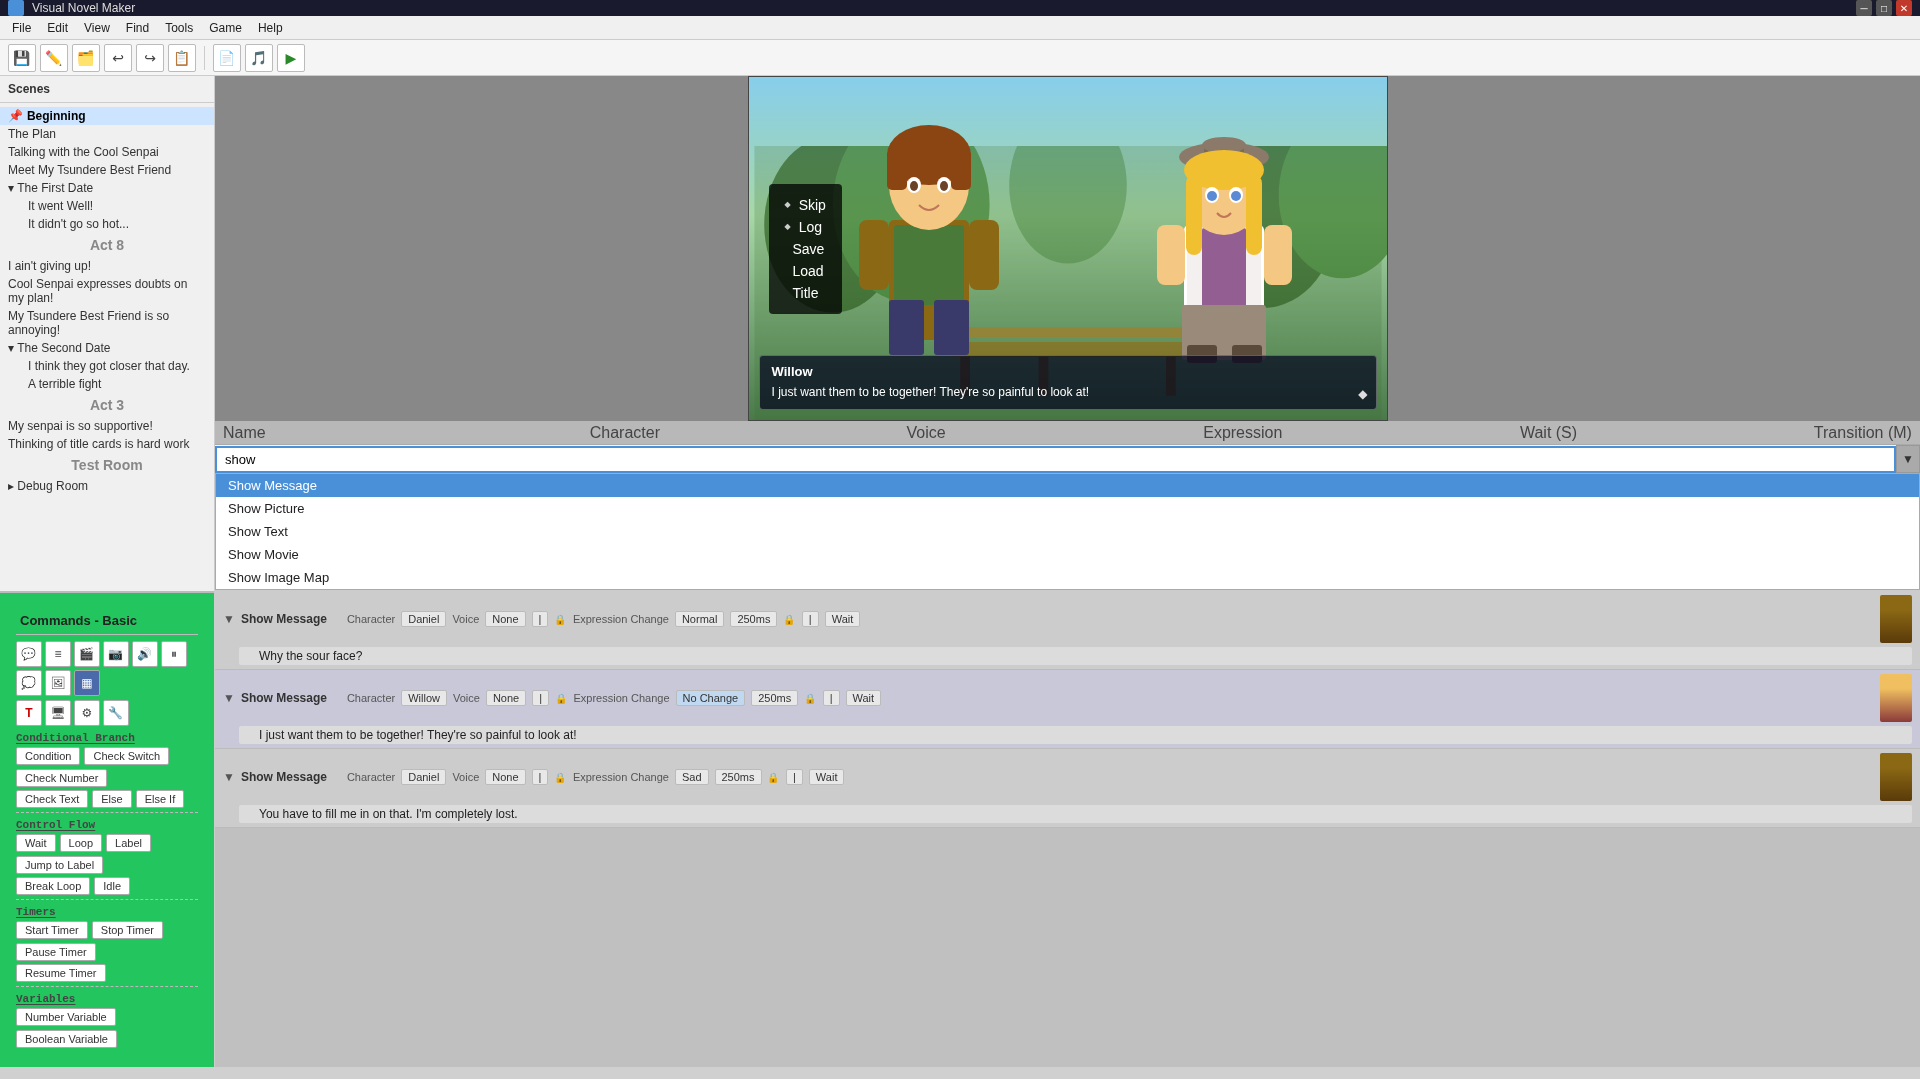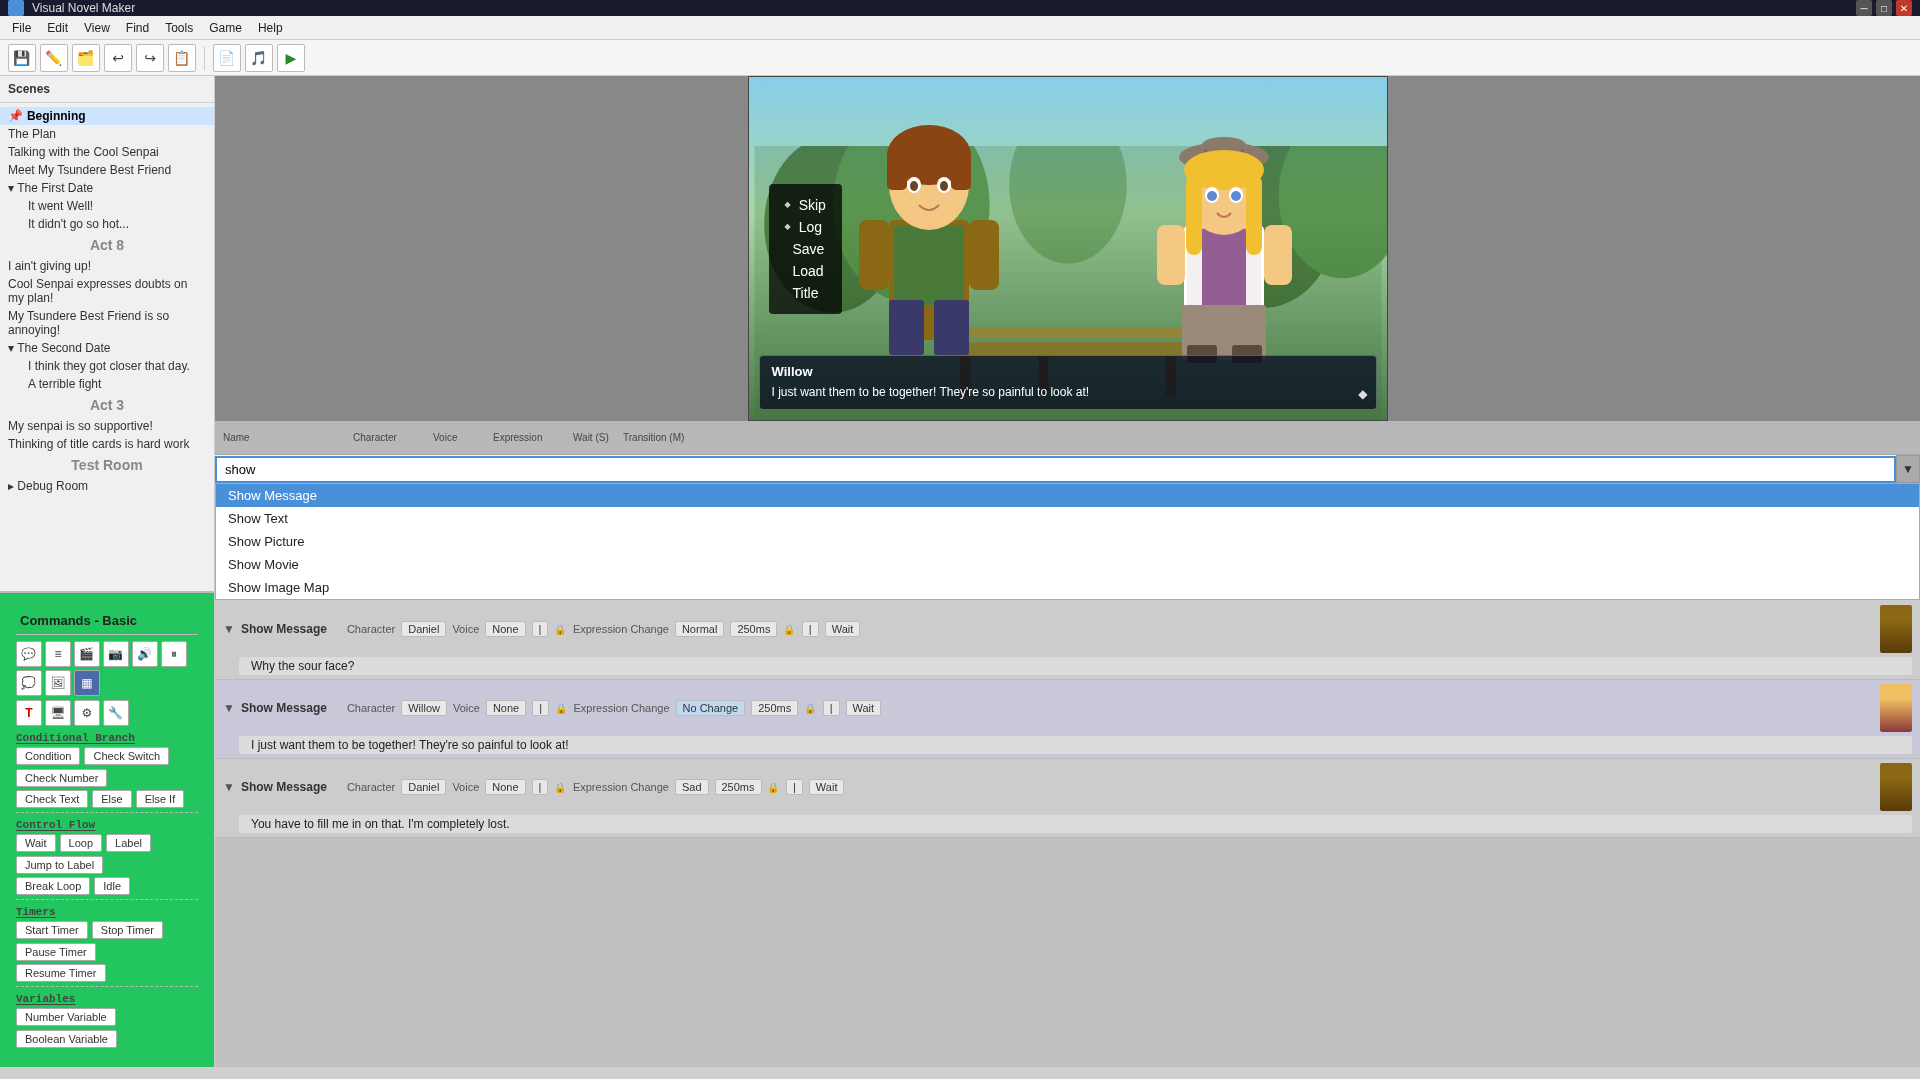--- a/index.html
+++ b/index.html
@@ -86,21 +86,21 @@
 
     
     #commands-content { flex: 1; overflow-y: auto; background: #c0c0c0; }
     .cmd-row { background: #d4d4d4; border-bottom: 1px solid #bbb; padding: 4px 8px; }
     .cmd-row-header { display: flex; align-items: center; gap: 6px; margin-bottom: 4px; }
     .cmd-row-expand { color: #555; cursor: pointer; font-size: 12px; }
     .cmd-row-type { font-size: 12px; font-weight: bold; color: #333; min-width: 100px; }
     .cmd-row-label { font-size: 11px; color: #555; }
     .cmd-row-value { font-size: 11px; color: #333; background: #e8e8e8; border: 1px solid #bbb; padding: 1px 6px; border-radius: 2px; }
     .cmd-row-value.highlighted { background: #c0d8f0; }
-    .cmd-row-text { font-size: 12px; color: #222; padding: 2px 12px; background: #dcdcdc; border-radius: 2px; margin-left: 16px; }
+    .cmd-row-text { font-size: 12px; color: #222; padding: 2px 20px; background: #dcdcdc; border-radius: 2px; margin-left: 16px; }
     .cmd-row-lock { color: #888; font-size: 10px; }
     .char-avatar { width: 32px; height: 48px; background: #8b7355; border-radius: 2px; flex-shrink: 0; }
     .char-avatar-willow { background: linear-gradient(180deg, #f0c060 30%, #8b3a3a 100%); }
     .char-avatar-daniel { background: linear-gradient(180deg, #8b6914 30%, #5a3a0a 100%); }
 
     
     ::-webkit-scrollbar { width: 8px; height: 8px; }
     ::-webkit-scrollbar-track { background: #ddd; }
     ::-webkit-scrollbar-thumb { background: #aaa; border-radius: 2px; }
 
@@ -349,38 +349,38 @@
         <div class="dialogue-box">
           <div class="dialogue-speaker">Willow</div>
           <div class="dialogue-text">I just want them to be together! They're so painful to look at!</div>
           <div class="dialogue-advance">◆</div>
         </div>
       </div>
     </div>
 
     <div id="scene-content-area">
 
-      <div style="background:#b8b8b8; border-bottom:1px solid #aaa; height:34px; display:flex; align-items:center; padding:0 8px; font-size:10px; color:#444; overflow:hidden;">
+      <div style="background:#b8b8b8; border-bottom:1px solid #aaa; height:24px; display:flex; align-items:center; padding:0 8px; font-size:16px; color:#444; overflow:hidden;justify-content:space-between;">
         <span style="min-width:130px;">Name</span>
         <span style="min-width:80px;">Character</span>
         <span style="min-width:60px;">Voice</span>
         <span style="min-width:80px;">Expression</span>
         <span style="min-width:50px;">Wait (S)</span>
         <span style="min-width:80px;">Transition (M)</span>
       </div>
 
       <div id="autocomplete-area">
         <div id="search-input-row">
           <input id="cmd-search" type="text" value="show" style="">
           <div id="dropdown-btn">▼</div>
         </div>
         <div id="autocomplete-list">
           <div class="autocomplete-item selected">Show Message</div>
+          <div class="autocomplete-item">Show Picture</div>
           <div class="autocomplete-item">Show Text</div>
-          <div class="autocomplete-item">Show Picture</div>
           <div class="autocomplete-item">Show Movie</div>
           <div class="autocomplete-item">Show Image Map</div>
         </div>
       </div>
 
       <div id="commands-content">
 
         <div class="cmd-row" style="background:#ccc;">
           <div class="cmd-row-header">
             <span class="cmd-row-expand">▼</span>

